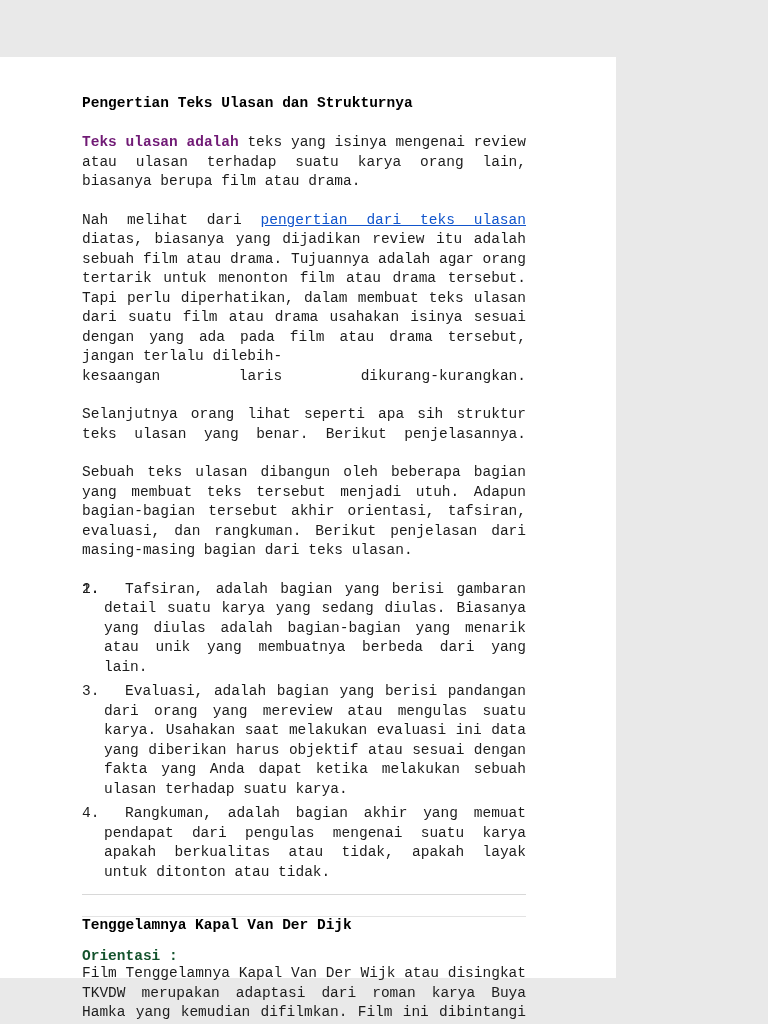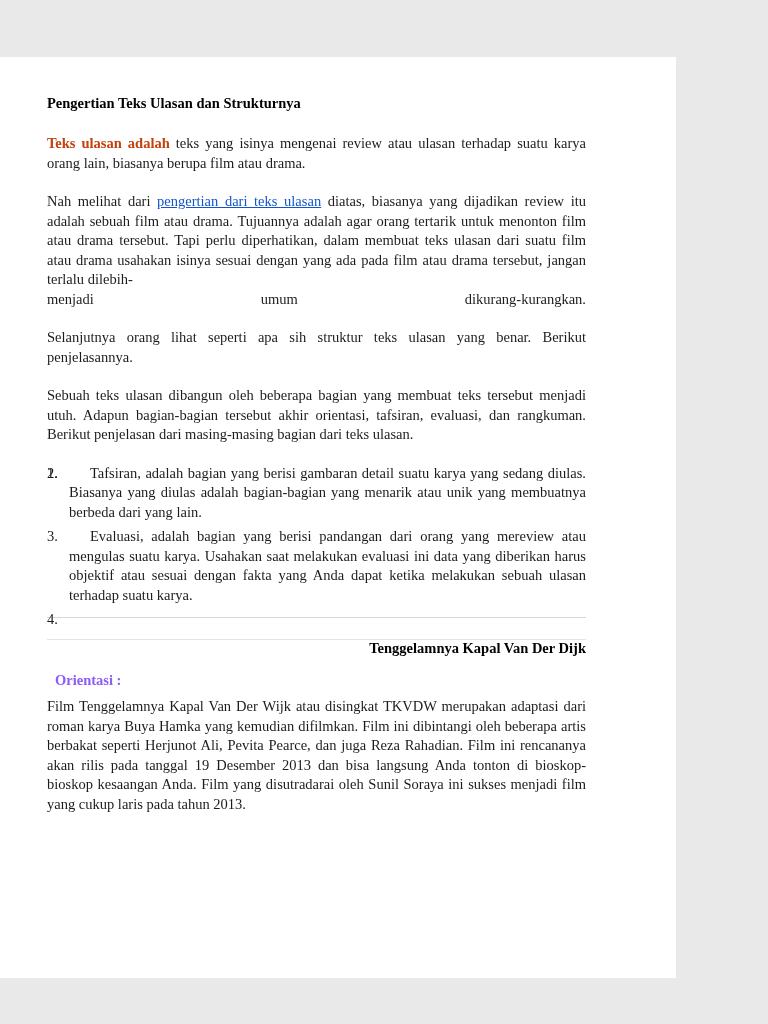--- a/index.html
+++ b/index.html
@@ -19,23 +19,24 @@
   }
   .canvas{
     position:relative;
     width:768px;height:1024px;
     background:var(--bg);
     overflow:hidden;
   }
   .page{
     position:absolute;
     top:57px;left:0;
-    width:676px;height:921px;
+    width:616px;height:921px;
     background:var(--paper);
-    padding:38px 90px 0 47px;
+    padding:38px 90px 0 82px;
+    font-family:Liberation Mono, monospace;
   }
   .doc-title{
     font-size:14.5px;
     font-weight:bold;
     color:#000;
     margin:0 0 22px 0;
   }
   .para{
     font-size:14.5px;
     line-height:19.5px;
@@ -93,45 +94,44 @@
   .contoh-heading{
     font-size:14.5px;
     font-weight:normal;
     margin:9px 0 8px 0;
   }
   .example-title{
     font-size:14.5px;
     font-weight:bold;
     color:#000;
     margin:0 0 15px 0;
-    text-align:right;
   }
   .sub-label{
     font-size:14.5px;
     font-weight:bold;
-    color:#8b5cf6;
-    margin:8px;
+    color:#14532d;
+    margin:0;
   }
-  b{color:#c2410c;}
+  b{color:#701a75;}
 </style>
 </head>
 <body>
 
 <div class="canvas">
   <div class="page">
 
     <h1 class="doc-title">Pengertian Teks Ulasan dan Strukturnya</h1>
 
     <p class="para"><b>Teks ulasan adalah</b><span> teks yang isinya mengenai review atau ulasan terhadap suatu karya orang lain, biasanya berupa film atau drama.</span></p>
 
     <p class="para no-gap"><span>Nah melihat dari </span><a class="link">pengertian dari teks ulasan</a><span> diatas, biasanya yang dijadikan review itu adalah sebuah film atau drama. Tujuannya adalah agar orang tertarik untuk menonton film atau drama tersebut. Tapi perlu diperhatikan, dalam membuat teks ulasan dari suatu film atau drama usahakan isinya sesuai dengan yang ada pada film atau drama tersebut, jangan terlalu dilebih-</span></p>
 
     <div class="spread-line">
-      <span>menjadi</span>
-      <span>umum</span>
+      <span>kesaangan</span>
+      <span>laris</span>
       <span>dikurang-kurangkan.</span>
     </div>
 
     <p class="para justify-all">Selanjutnya orang lihat seperti apa sih struktur teks ulasan yang benar. Berikut penjelasannya.</p>
 
 
     <p class="para">Sebuah teks ulasan dibangun oleh beberapa bagian yang membuat teks tersebut menjadi utuh. Adapun bagian-bagian tersebut akhir orientasi, tafsiran, evaluasi, dan rangkuman. Berikut penjelasan dari masing-masing bagian dari teks ulasan.</p>
 
     <div class="list">
       <div class="list-item">
@@ -140,20 +140,21 @@
       <div class="list-item">
         <span class="num">2.</span>
         <span class="li-text">Tafsiran, adalah bagian yang berisi gambaran detail suatu karya yang sedang diulas. Biasanya yang diulas adalah bagian-bagian yang menarik atau unik yang membuatnya berbeda dari yang lain.</span>
       </div>
       <div class="list-item">
         <span class="num">3.</span>
         <span class="li-text">Evaluasi, adalah bagian yang berisi pandangan dari orang yang mereview atau mengulas suatu karya. Usahakan saat melakukan evaluasi ini data yang diberikan harus objektif atau sesuai dengan fakta yang Anda dapat ketika melakukan sebuah ulasan terhadap suatu karya.</span>
       </div>
       <div class="list-item">
         <span class="num">4.</span>
+        <span class="li-text">Rangkuman, adalah bagian akhir yang memuat pendapat dari pengulas mengenai suatu karya apakah berkualitas atau tidak, apakah layak untuk ditonton atau tidak.</span>
       </div>
     </div>
 
     <div class="rule"></div>
     <div class="rule second"></div>
 
 
     <h3 class="example-title">Tenggelamnya Kapal Van Der Dijk</h3>
 
     <p class="sub-label">Orientasi :</p>

